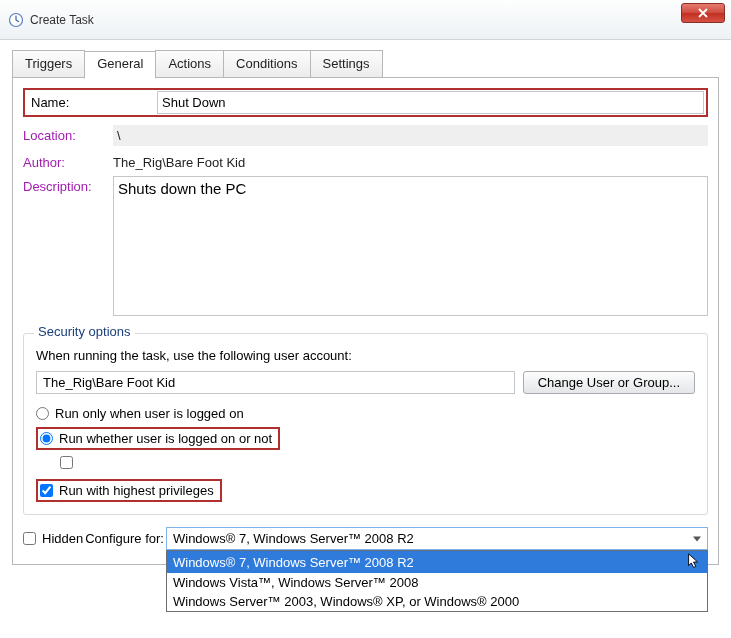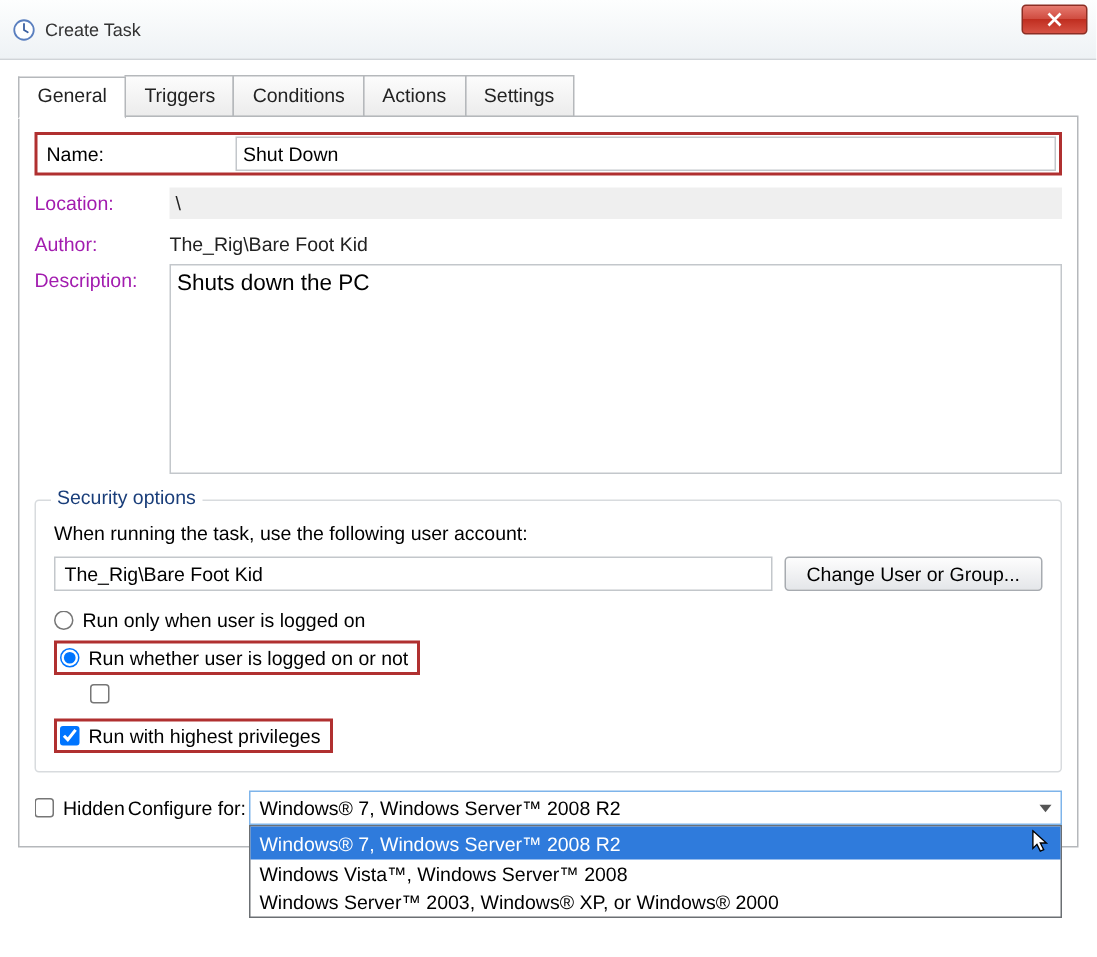--- a/index.html
+++ b/index.html
@@ -66,24 +66,24 @@
   <div class="close-btn">
     <svg viewBox="0 0 10 10">
         <path d="M1 1 L9 9 M9 1 L1 9" stroke="#fff" stroke-width="1.8"></path>
       </svg>
   </div>
 </div>
 
 <div class="dialog-body">
 
   <div class="tabstrip">
+    <div class="tab">Triggers</div>
     <div class="tab active">General</div>
-    <div class="tab">Triggers</div>
+    <div class="tab">Actions</div>
     <div class="tab">Conditions</div>
-    <div class="tab">Actions</div>
     <div class="tab">Settings</div>
   </div>
 
   <div class="tab-panel">
 
     <div class="name-row" style="margin-bottom:8px;">
       <div class="label" style="width:86px; padding:3px 0 3px 4px; font-size:13px;">Name:</div>
       <div class="field" style="flex:1;">
         <input class="text" type="text" style="border: 1px solid rgb(195, 199, 203);" value="Shut Down">
       </div>

